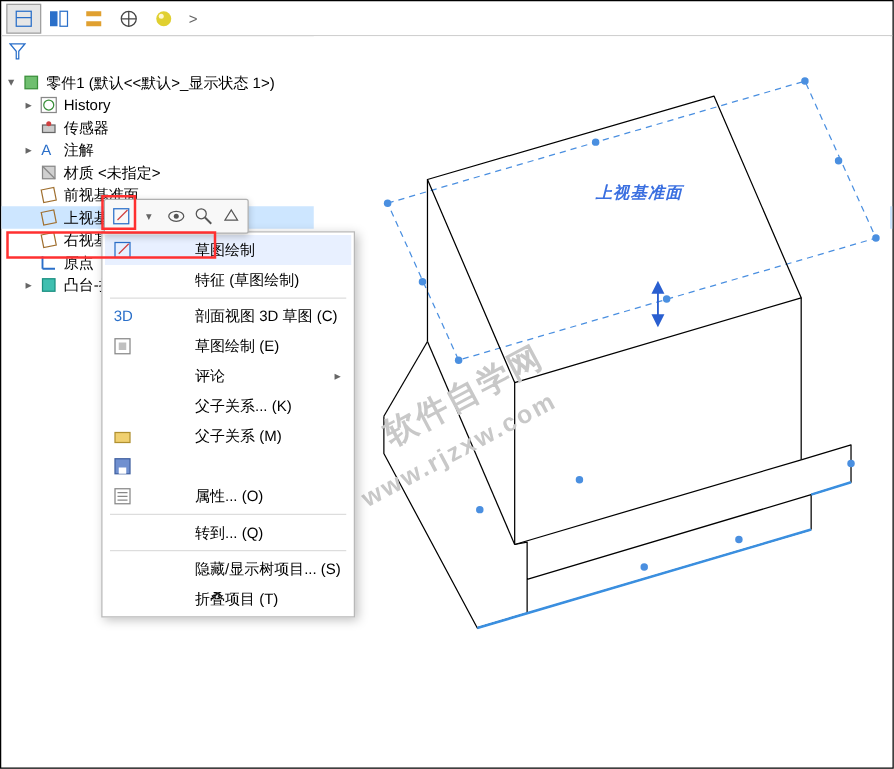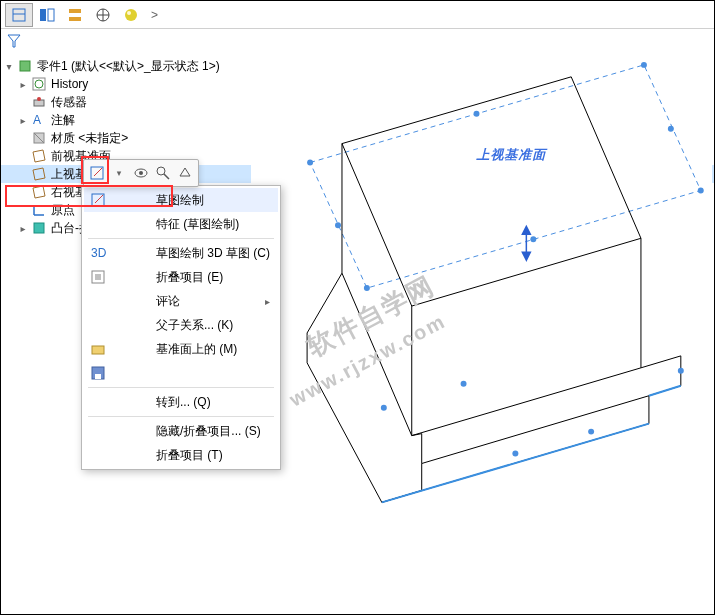--- a/index.html
+++ b/index.html
@@ -238,65 +238,76 @@
     <span class="ci-ico"></span>
     <span class="ci-lbl">特征 (草图绘制)</span>
   </div>
   <div class="ctx-sep"></div>
   <div class="ctx-item">
     <span class="ci-ico">
         <svg width="16" height="16">
           <text x="1" y="12" font-size="8" fill="#2a6fc9">3D</text>
         </svg>
       </span>
-    <span class="ci-lbl">草图绘制 3D 草图 (C)</span>
+    <span class="ci-lbl">剖面视图 3D 草图 (C)</span>
   </div>
   <div class="ctx-item">
     <span class="ci-ico">
         <svg width="16" height="16">
           <rect x="2" y="2" width="12" height="12" fill="none" stroke="#888"></rect>
           <rect x="5" y="5" width="6" height="6" fill="#c0c0c0"></rect>
         </svg>
       </span>
-    <span class="ci-lbl">折叠项目 (E)</span>
+    <span class="ci-lbl">草图绘制 (E)</span>
   </div>
   <div class="ctx-item">
     <span class="ci-ico"></span>
     <span class="ci-lbl">评论</span>
     <span class="arrow">▸</span>
   </div>
   <div class="ctx-item">
     <span class="ci-ico"></span>
     <span class="ci-lbl">父子关系... (K)</span>
   </div>
   <div class="ctx-item">
     <span class="ci-ico">
         <svg width="16" height="16">
           <rect x="2" y="5" width="12" height="8" fill="#f0d070" stroke="#b09030"></rect>
         </svg>
       </span>
-    <span class="ci-lbl">基准面上的 (M)</span>
+    <span class="ci-lbl">父子关系 (M)</span>
   </div>
   <div class="ctx-item">
     <span class="ci-ico">
         <svg width="16" height="16">
           <rect x="2" y="2" width="12" height="12" fill="#7090d0" stroke="#4060a0"></rect>
           <rect x="5" y="9" width="6" height="5" fill="#fff"></rect>
         </svg>
       </span>
   </div>
+  <div class="ctx-item">
+    <span class="ci-ico">
+        <svg width="16" height="16">
+          <rect x="2" y="2" width="12" height="12" fill="#fff" stroke="#888"></rect>
+          <line x1="4" y1="5" x2="12" y2="5" stroke="#888"></line>
+          <line x1="4" y1="8" x2="12" y2="8" stroke="#888"></line>
+          <line x1="4" y1="11" x2="12" y2="11" stroke="#888"></line>
+        </svg>
+      </span>
+    <span class="ci-lbl">属性... (O)</span>
+  </div>
   <div class="ctx-sep"></div>
   <div class="ctx-item">
     <span class="ci-ico"></span>
     <span class="ci-lbl">转到... (Q)</span>
   </div>
   <div class="ctx-sep"></div>
   <div class="ctx-item">
     <span class="ci-ico"></span>
-    <span class="ci-lbl">隐藏/折叠项目... (S)</span>
+    <span class="ci-lbl">隐藏/显示树项目... (S)</span>
   </div>
   <div class="ctx-item">
     <span class="ci-ico"></span>
     <span class="ci-lbl">折叠项目 (T)</span>
   </div>
 </div>
 
 <div class="viewport">
   <svg viewBox="0 0 460 585">
 

